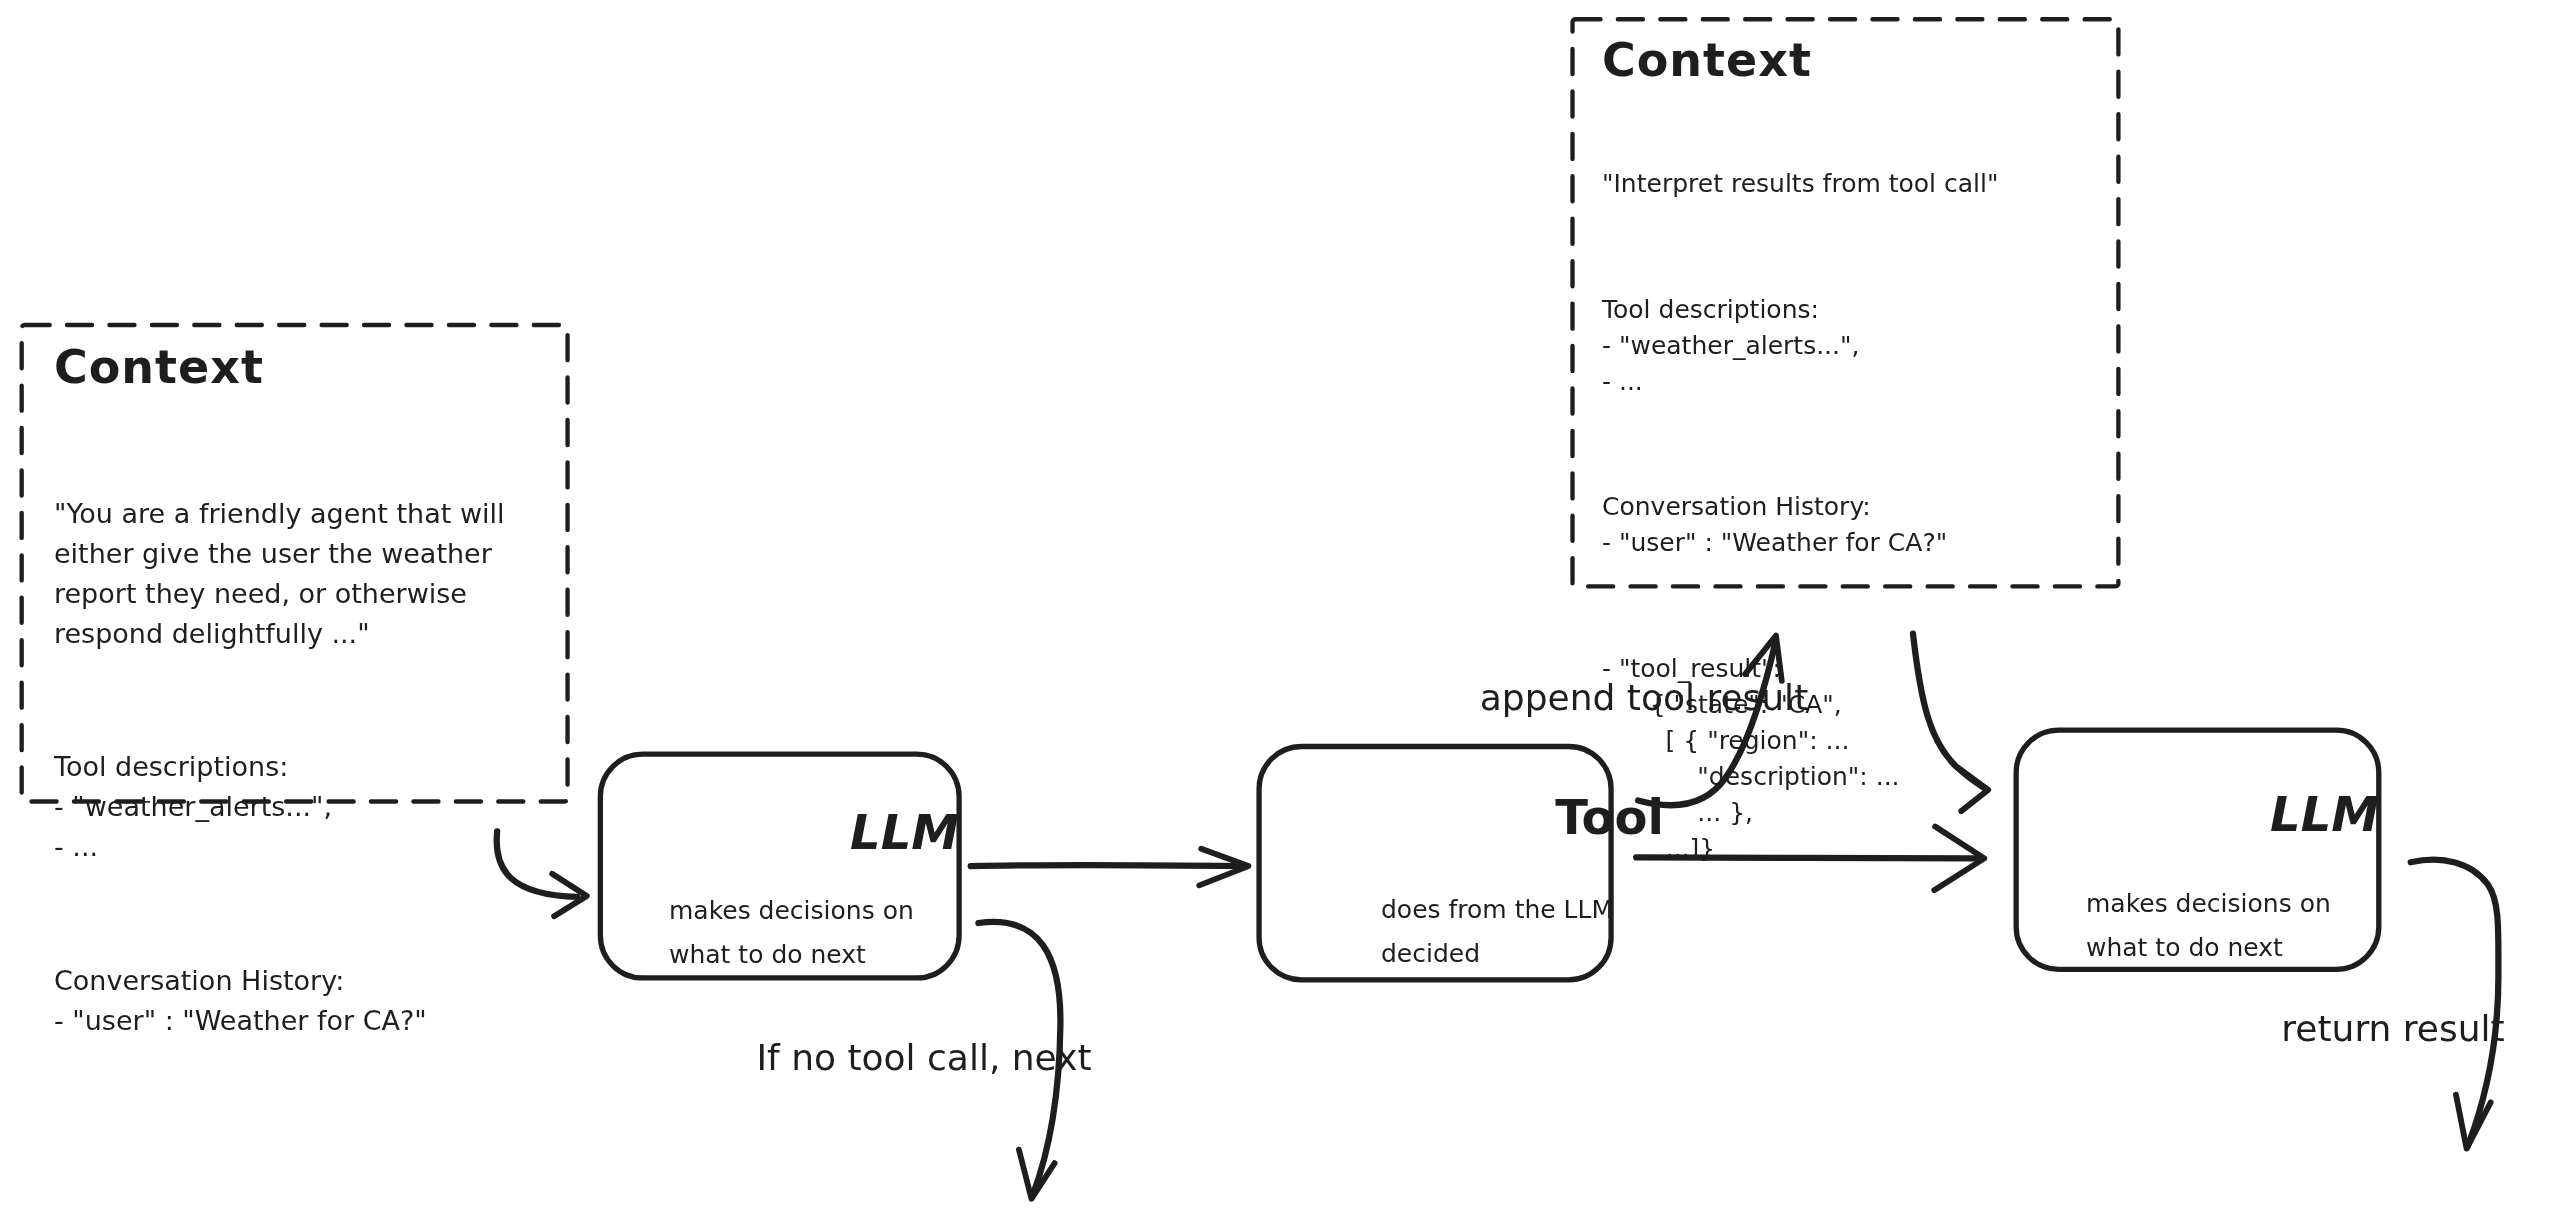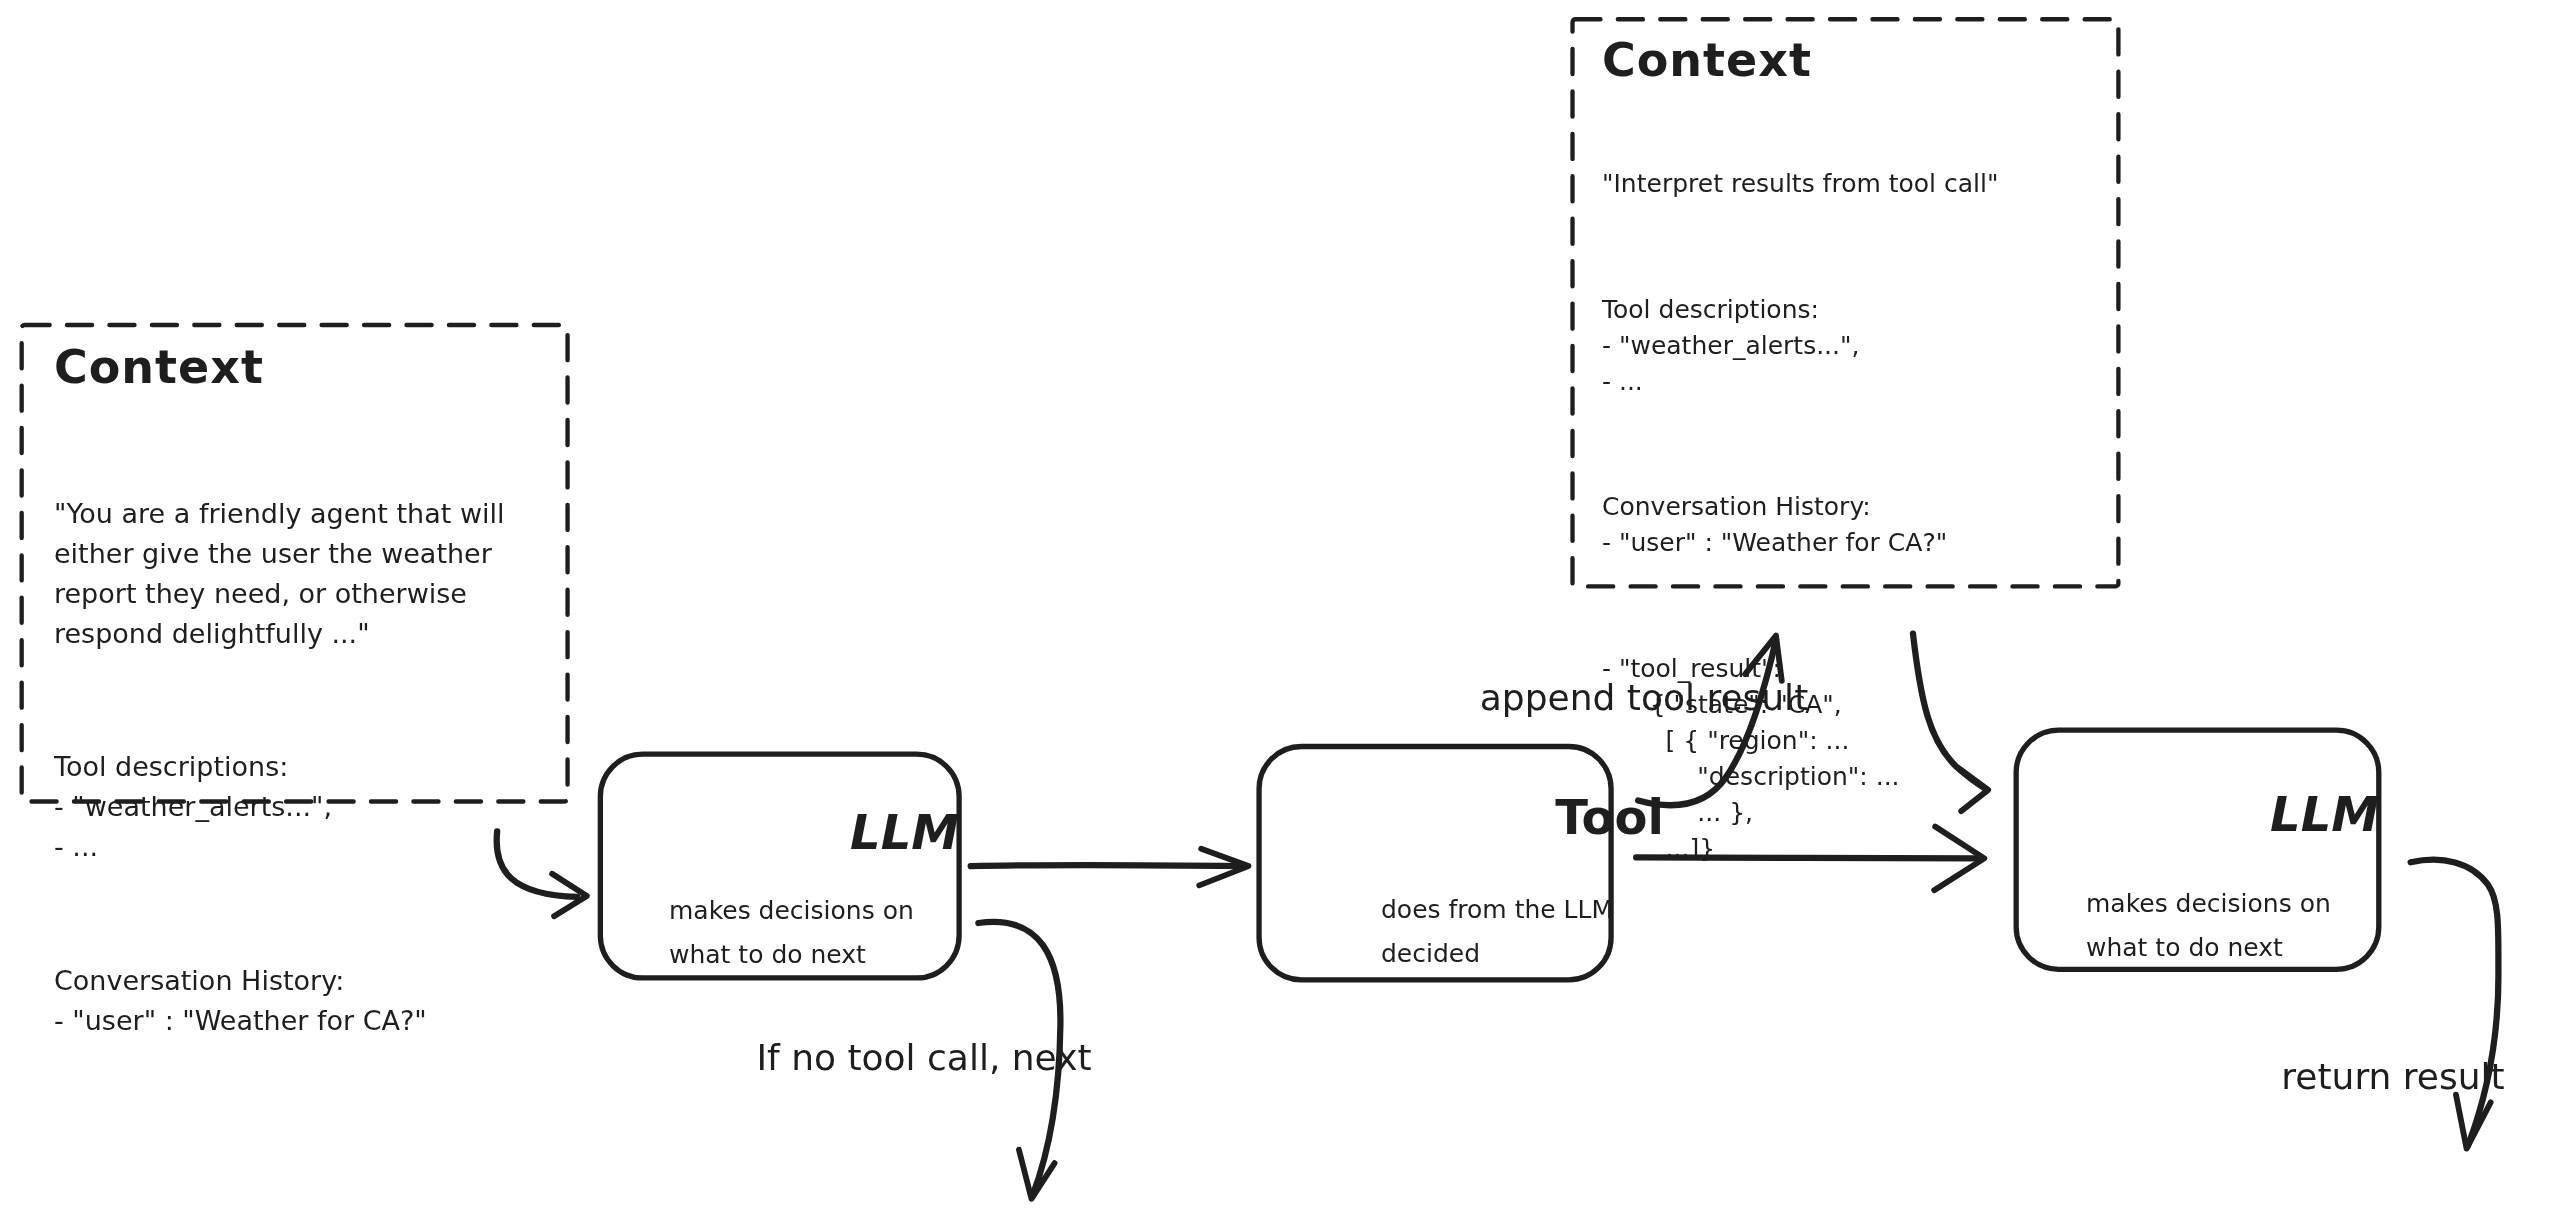--- a/index.html
+++ b/index.html
@@ -166,16 +166,16 @@
   </div>
 
   <div class="node" style="left:2016px; top:730px; width:363px; height:239px;">
     <div class="node-title italic" style="top:56px;">LLM</div>
     <div class="node-sub" style="left:70px; top:152px;">makes decisions on
 what to do next</div>
   </div>
 
   <div class="edge-label" style="left:1644px; top:697px;">append tool result</div>
   <div class="edge-label" style="left:924px; top:1057px;">If no tool call, next</div>
-  <div class="edge-label" style="left:2393px; top:1028px;margin-top:48px;">return result</div>
+  <div class="edge-label" style="left:2393px; top:1028px;">return result</div>
 
 </div>
 
 
 </body></html>

